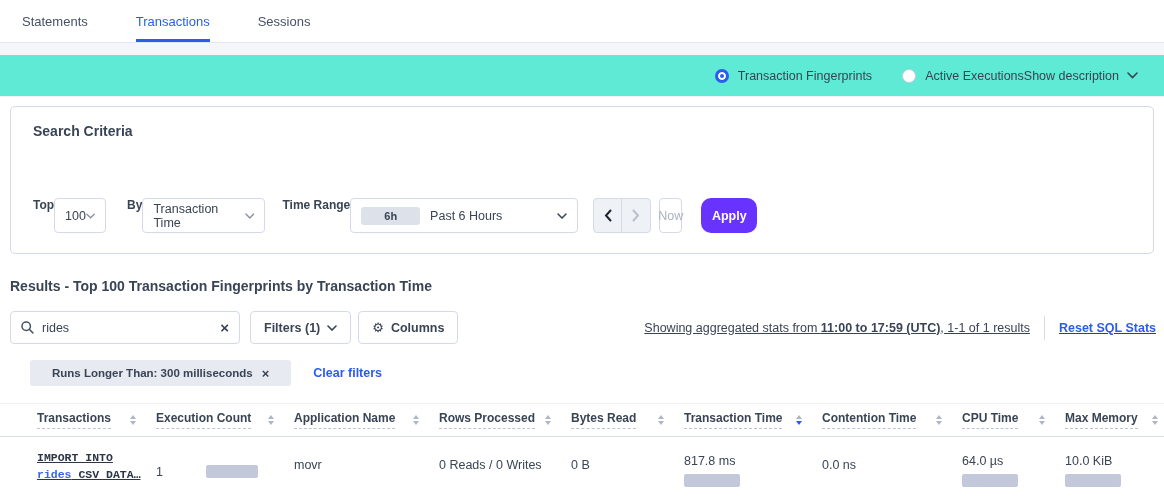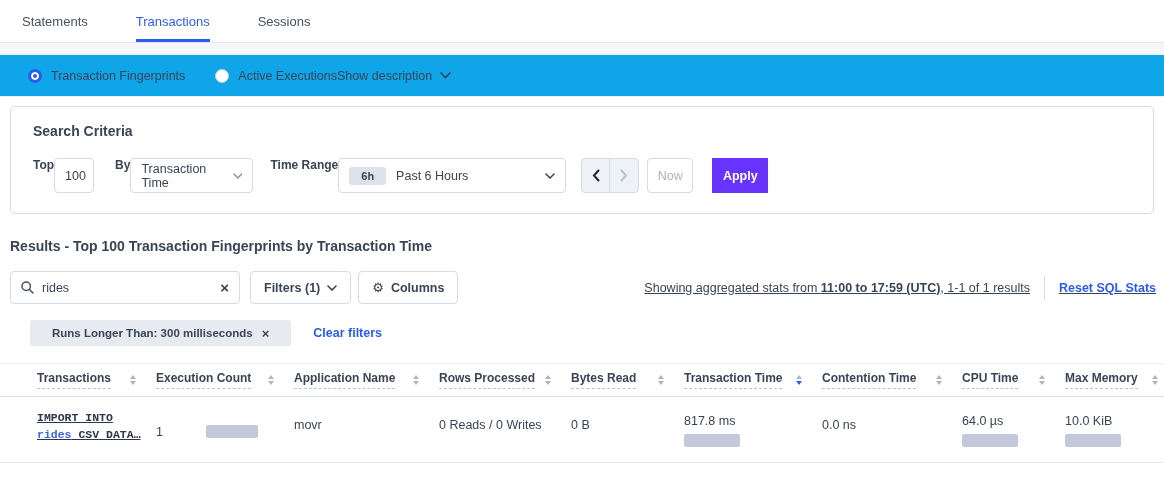--- a/index.html
+++ b/index.html
@@ -23,22 +23,22 @@
     display: flex; align-items: center;
     border-bottom: 3px solid transparent;
     padding-top: 3px; cursor: pointer;
   }
   .tab.active { color: #2b5cf0; border-bottom-color: #2b5cf0; }
 
   .strip { height: 12px; background: #f5f6fa; }
 
   
   .radio-row {
-    background: #0ea5e9; height: 42px;
-    display: flex; align-items: center; justify-content: flex-start;
+    background: #5eead4; height: 42px;
+    display: flex; align-items: center; justify-content: flex-end;
     padding: 0 26px 0 28px;
     border-bottom: 1px solid #eef1f6;
   }
   .radios { display: flex; align-items: center; gap: 30px; }
   .radio-option { display: flex; align-items: center; gap: 9px; font-size: 12.5px; cursor: pointer; }
   .radio {
     width: 14px; height: 14px; border-radius: 50%;
     border: 1px solid #c6ccd8; background: #fff;
   }
   .radio.sel {
@@ -55,44 +55,45 @@
   .card-title { font-size: 14px; font-weight: bold; margin-bottom: 19px; }
   .controls { display: flex; align-items: flex-end; }
   .group { display: flex; flex-direction: row; }
   .group > label { font-size: 12px; font-weight: bold; margin-bottom: 7px; }
   .select {
     height: 35px; border: 1px solid #d4dae6; border-radius: 4px;
     background: #fff; display: flex; align-items: center;
     padding: 0 10px; font-size: 12.5px; cursor: pointer;
   }
   .select .chev { margin-left: auto; }
-  .sel-top { width: 40px; margin-right: 21px; }
+  .sel-top { width: 52px; margin-right: 21px; }
   .sel-by { width: 123px; margin-right: 17px; }
   .sel-time { width: 228px; margin-right: 15px; }
   .badge-6h {
-    background: #dde1ea; border-radius: 3px; padding: 3px 12px;
+    background: #dde1ea; border-radius: 3px; padding: 3px 23px;
     font-size: 11px; font-weight: bold; margin-right: 10px;
   }
   .arrow-group {
     display: flex; height: 35px; border: 1px solid #d4dae6;
     border-radius: 4px; overflow: hidden; background: #eef1f5; margin-right: 8px;
   }
   .arrow-btn { width: 28px; display: flex; align-items: center; justify-content: center; cursor: pointer; }
   .arrow-btn.prev { border-right: 1px solid #d4dae6; }
   .now-btn {
-    height: 35px; width: 46px; border: 1px solid #d4dae6; border-radius: 4px;
+    height: 35px; width: 23px; border: 1px solid #d4dae6; border-radius: 4px;
     background: #fff; color: #aab2c0; font-size: 12.5px;
     display: flex; align-items: center; justify-content: center;
     margin-right: 19px; cursor: pointer;
   }
   .apply-btn {
     height: 35px; width: 56px; background: #6933ff; color: #fff;
-    border: none; border-radius: 0; font-weight: bold; font-size: 12.5px;
+    border: none; border-radius: 10px; font-weight: bold; font-size: 12.5px;
     display: flex; align-items: center; justify-content: center; cursor: pointer;
     font-family: "Liberation Sans", sans-serif;
+    margin-top: 40px;
   }
 
   
   .results-heading { font-size: 14px; font-weight: bold; margin: 24px 0 0 10px; }
   .controls-row { display: flex; align-items: center; margin: 17px 8px 0 10px; }
   .searchbox {
     width: 230px; height: 33px; border: 1px solid #d4dae6; border-radius: 4px;
     background: #fff; display: flex; align-items: center; padding: 0 10px; gap: 8px;
   }
   .searchbox input {

